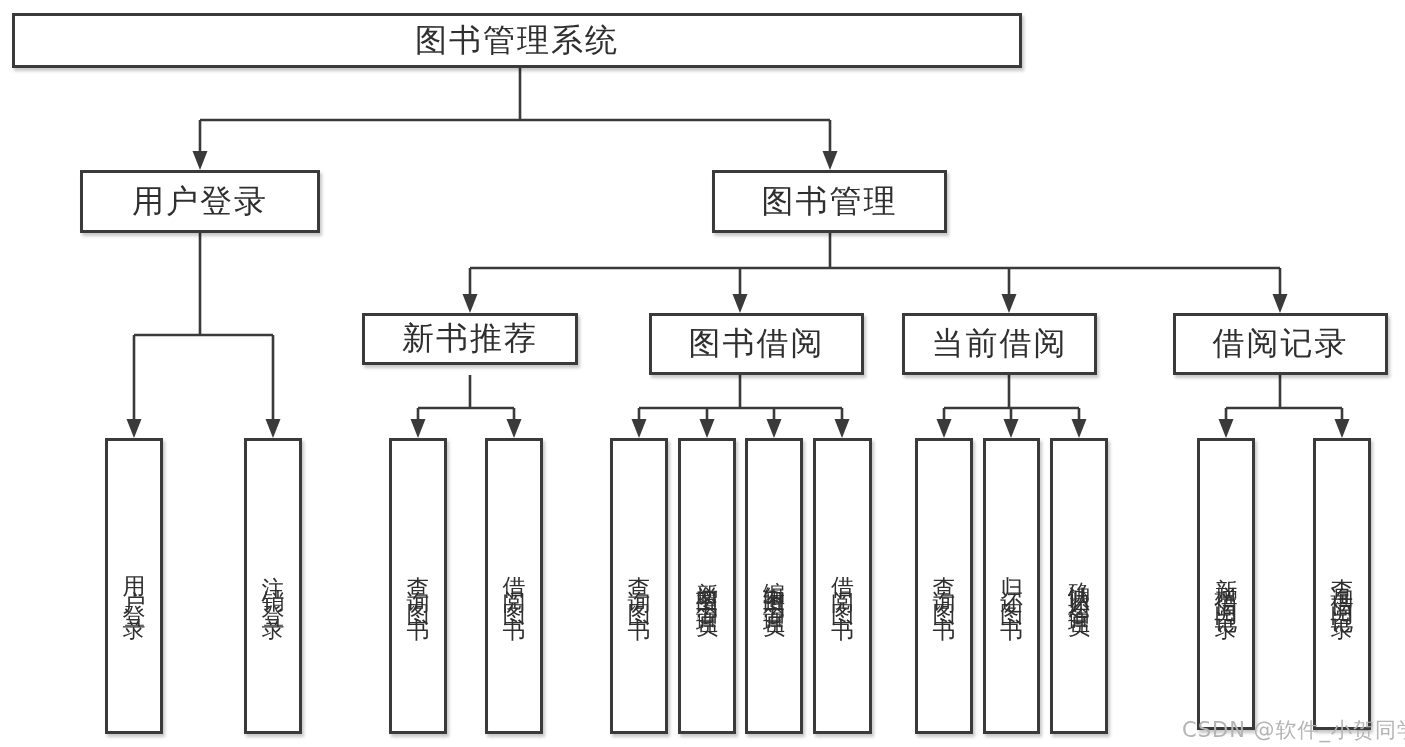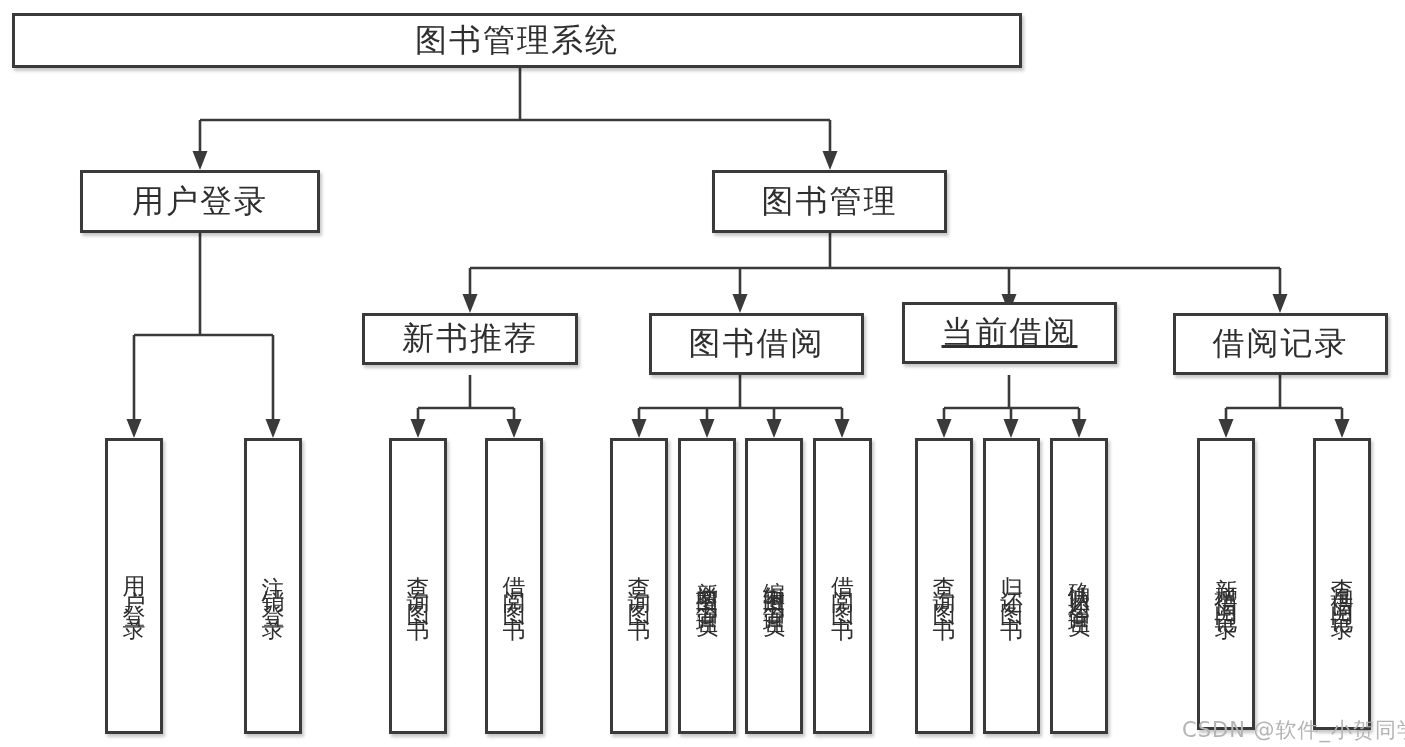--- a/index.html
+++ b/index.html
@@ -83,21 +83,21 @@
   <div class="node" style="left:712px; top:170px; width:235px; height:63px;text-align:right;">
     <span class="hlabel">图书管理</span>
   </div>
 
   <div class="node" style="left:362px; top:313px; width:216px; height:52px;">
     <span class="hlabel">新书推荐</span>
   </div>
   <div class="node" style="left:633px; top:313px; width:215px; height:62px;margin-left:16px;">
     <span class="hlabel">图书借阅</span>
   </div>
-  <div class="node" style="left:902px; top:302px; width:215px; height:62px;text-decoration:underline;">
+  <div class="node" style="left:902px; top:313px; width:195px; height:62px;">
     <span class="hlabel">当前借阅</span>
   </div>
   <div class="node" style="left:1173px; top:313px; width:215px; height:62px;">
     <span class="hlabel">借阅记录</span>
   </div>
 
   <div class="node" style="left:105px; top:438px; width:58px; height:296px;">
     <span class="vlabel sp-wide">用户登录</span>
   </div>
   <div class="node" style="left:244px; top:438px; width:58px; height:296px;">

